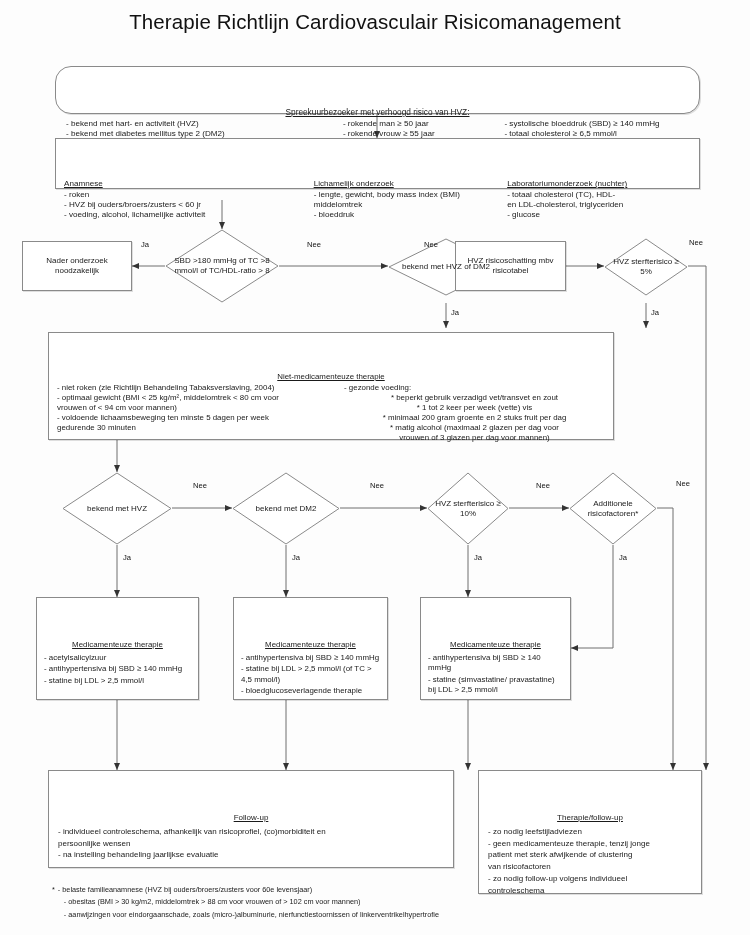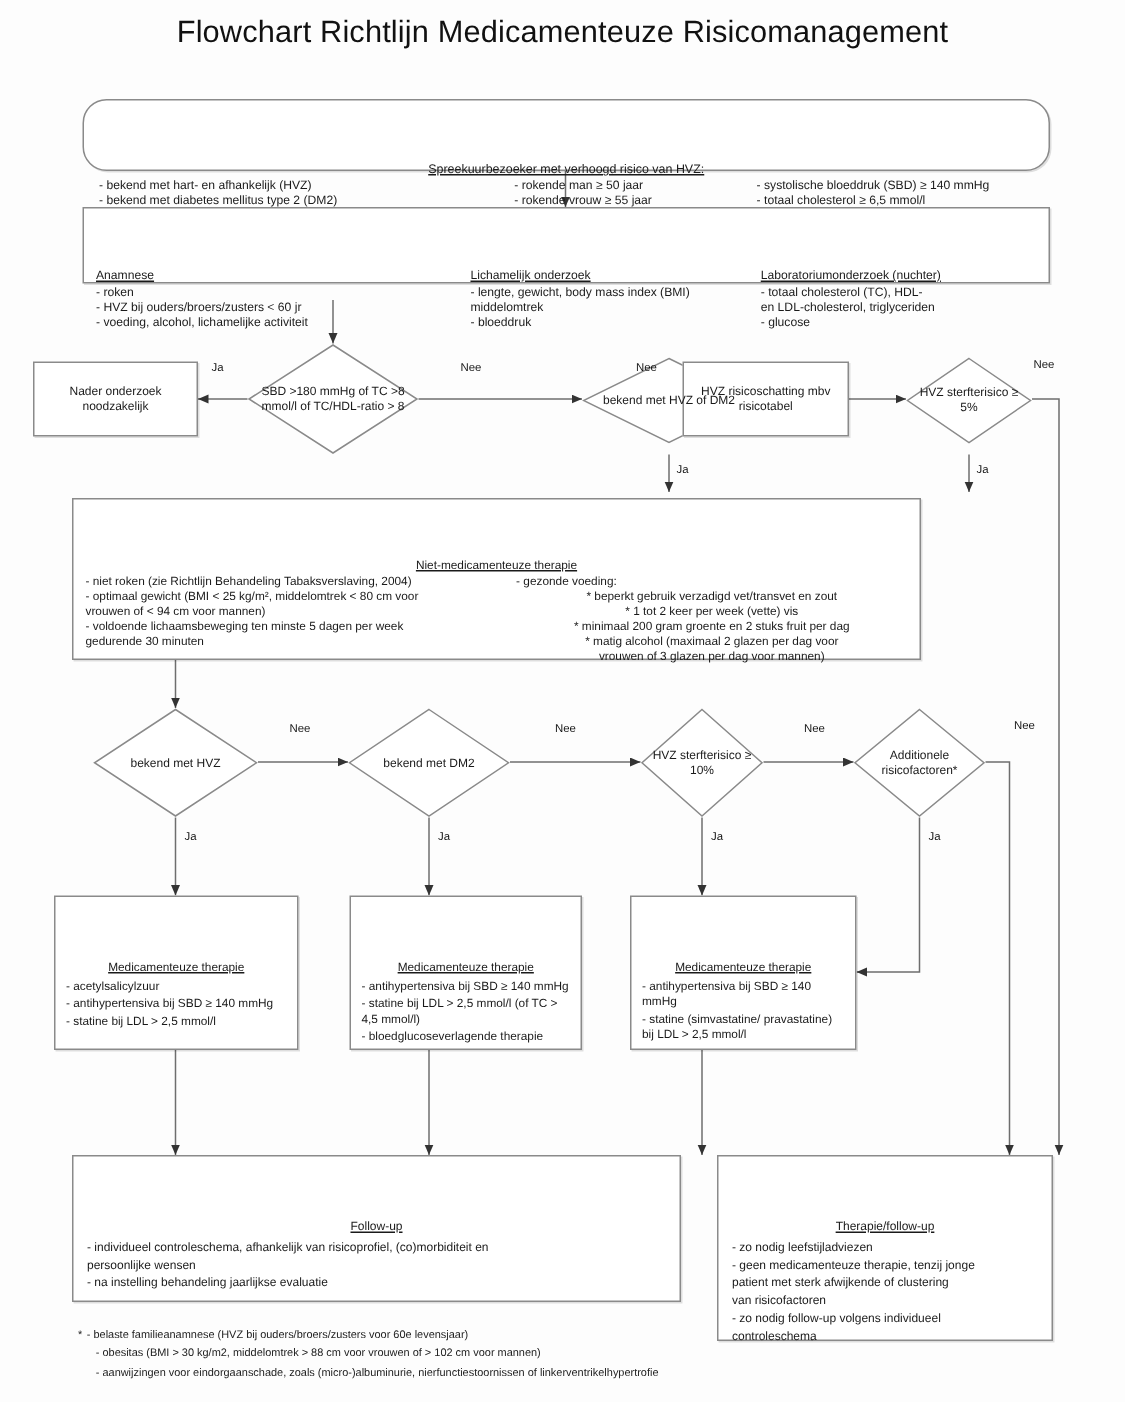--- a/index.html
+++ b/index.html
@@ -162,21 +162,21 @@
     line-height: 1.55;
     color: #222;
   }
   #footnotes .fn-star { margin-right: 3px; }
 </style>
 </head>
 <body>
 
 <div id="page">
 
-  <div class="title">Flowchart Richtlijn Medicamenteuze Risicomanagement</div>
+  <div class="title">Therapie Richtlijn Cardiovasculair Risicomanagement</div>
 
   <svg id="wires" viewBox="0 0 750 935">
     <defs>
       <marker id="arr" markerWidth="8" markerHeight="8" refX="7" refY="3" orient="auto">
         <path d="M0,0 L7,3 L0,6 z" fill="#333"></path>
       </marker>
     </defs>
     <g stroke="#6e6e6e" stroke-width="1" fill="none">
 
       <path d="M377,114 L377,138" marker-end="url(#arr)"></path>
@@ -250,21 +250,21 @@
       <path d="M286,700 L286,770" marker-end="url(#arr)"></path>
 
       <path d="M468,700 L468,770" marker-end="url(#arr)"></path>
     </g>
   </svg>
 
   <div class="node box rounded" id="top-box">
     <span class="hdr hdr-center">Spreekuurbezoeker met verhoogd risico van HVZ:</span>
     <div class="cols3">
       <ul class="items c1">
-        <li>- bekend met hart- en afhankelijk (HVZ)</li>
+        <li>- bekend met hart- en activiteit (HVZ)</li>
         <li>- bekend met diabetes mellitus type 2 (DM2)</li>
       </ul>
       <ul class="items c2">
         <li>- rokende man ≥ 50 jaar</li>
         <li>- rokende vrouw ≥ 55 jaar</li>
       </ul>
       <ul class="items c3">
         <li>- systolische bloeddruk (SBD) ≥ 140 mmHg</li>
         <li>- totaal cholesterol ≥ 6,5 mmol/l</li>
       </ul>

